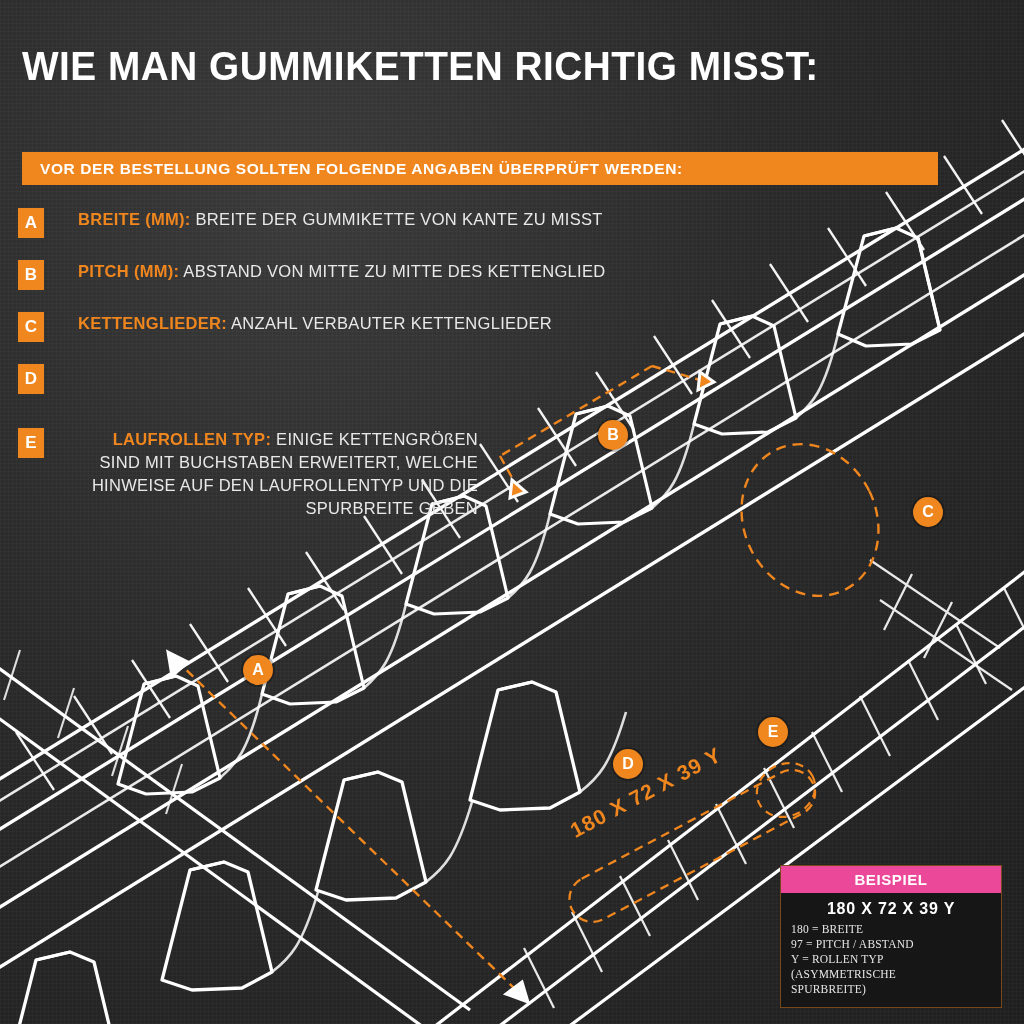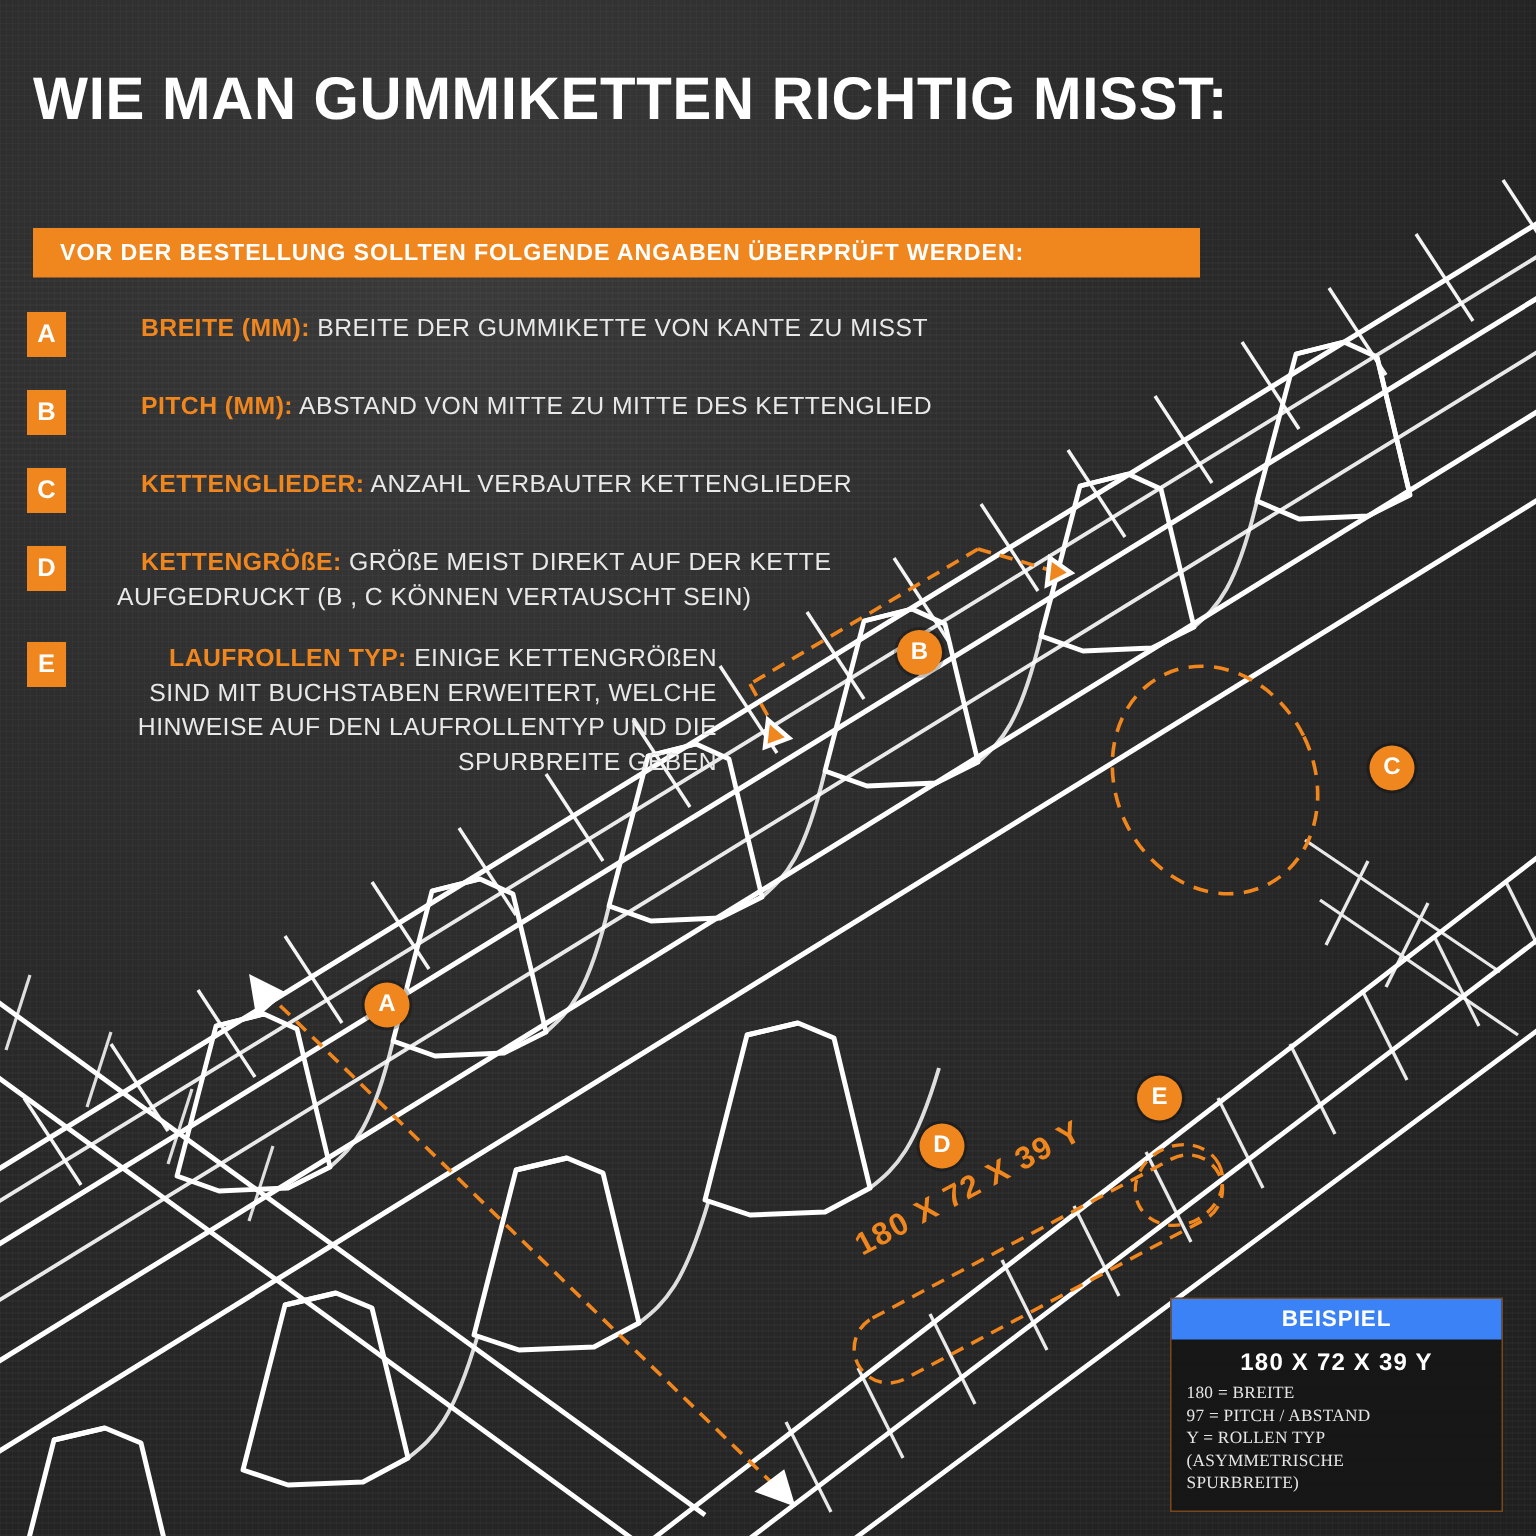--- a/index.html
+++ b/index.html
@@ -26,21 +26,21 @@
     font-size: 40px; font-weight: bold;
     color: #ffffff; letter-spacing: 0.5px;
     transform: scaleX(0.97);
     transform-origin: left center;
     white-space: nowrap;
   }
 
   
   .subbanner {
     position: absolute; left: 22px; top: 152px;
-    width: 778px; height: 33px;
+    width: 916px; height: 33px;
     background: #f0861e;
     display: flex; align-items: center;
   }
   .subbanner span {
     color: #ffffff; font-size: 15.5px; font-weight: bold;
     letter-spacing: 0.6px; padding-left: 18px;
     white-space: nowrap;
   }
 
   
@@ -52,21 +52,21 @@
     background: #f0861e; color: #ffffff;
     font-size: 17px; font-weight: bold;
     display: flex; align-items: center; justify-content: center;
   }
   .legend-text {
     margin-left: 60px;
     color: #e9e9e9; font-size: 16.5px;
     line-height: 23px; letter-spacing: 0.3px;
     max-width: 620px;
   }
-  .legend-text b { color: #f0861e; font-weight: bold; margin-left: 16px; }
+  .legend-text b { color: #f0861e; font-weight: bold; }
 
   
   .marker {
     position: absolute;
     width: 30px; height: 30px; border-radius: 50%;
     background: #f0861e; color: #ffffff;
     font-size: 16px; font-weight: bold;
     display: flex; align-items: center; justify-content: center;
     box-shadow: 0 0 0 2px rgba(0,0,0,0.25);
   }
@@ -84,21 +84,21 @@
   }
 
   
   .example {
     position: absolute; right: 22px; bottom: 16px;
     width: 222px;
     background: rgba(22,22,22,0.92);
     border: 1px solid rgba(240,134,30,0.45);
   }
   .example-head {
-    background: #3b82f6; color: #fff;
+    background: #ec4899; color: #fff;
     font-size: 15px; font-weight: bold;
     text-align: center; padding: 5px 0;
     letter-spacing: 0.6px;
   }
   .example-code {
     color: #ffffff; font-size: 16px; font-weight: bold;
     text-align: center; padding: 7px 0 4px;
     letter-spacing: 0.8px;
   }
   .example-lines { padding: 0 10px 10px; font-family: Liberation Serif, serif; }
@@ -293,23 +293,20 @@
 
     <div class="legend-row" style="min-height:32px; margin-top:20px;">
       <div class="badge">C</div>
       <div class="legend-text">
         <b>KETTENGLIEDER:</b><span> ANZAHL VERBAUTER KETTENGLIEDER</span>
       </div>
     </div>
 
     <div class="legend-row" style="min-height:50px; margin-top:20px;">
       <div class="badge">D</div>
-      <div class="legend-text" style="max-width:500px;">
-        <b>KETTENGRÖßE:</b><span> GRÖßE MEIST DIREKT AUF DER KETTE AUFGEDRUCKT (B , C KÖNNEN VERTAUSCHT SEIN)</span>
-      </div>
     </div>
 
     <div class="legend-row" style="min-height:120px; margin-top:14px;">
       <div class="badge">E</div>
       <div class="legend-text" style="max-width:400px;text-align:right;">
         <b>LAUFROLLEN TYP:</b><span> EINIGE KETTENGRÖßEN SIND MIT BUCHSTABEN ERWEITERT, WELCHE HINWEISE AUF DEN LAUFROLLENTYP UND DIE SPURBREITE GEBEN</span>
       </div>
     </div>
   </div>
 

